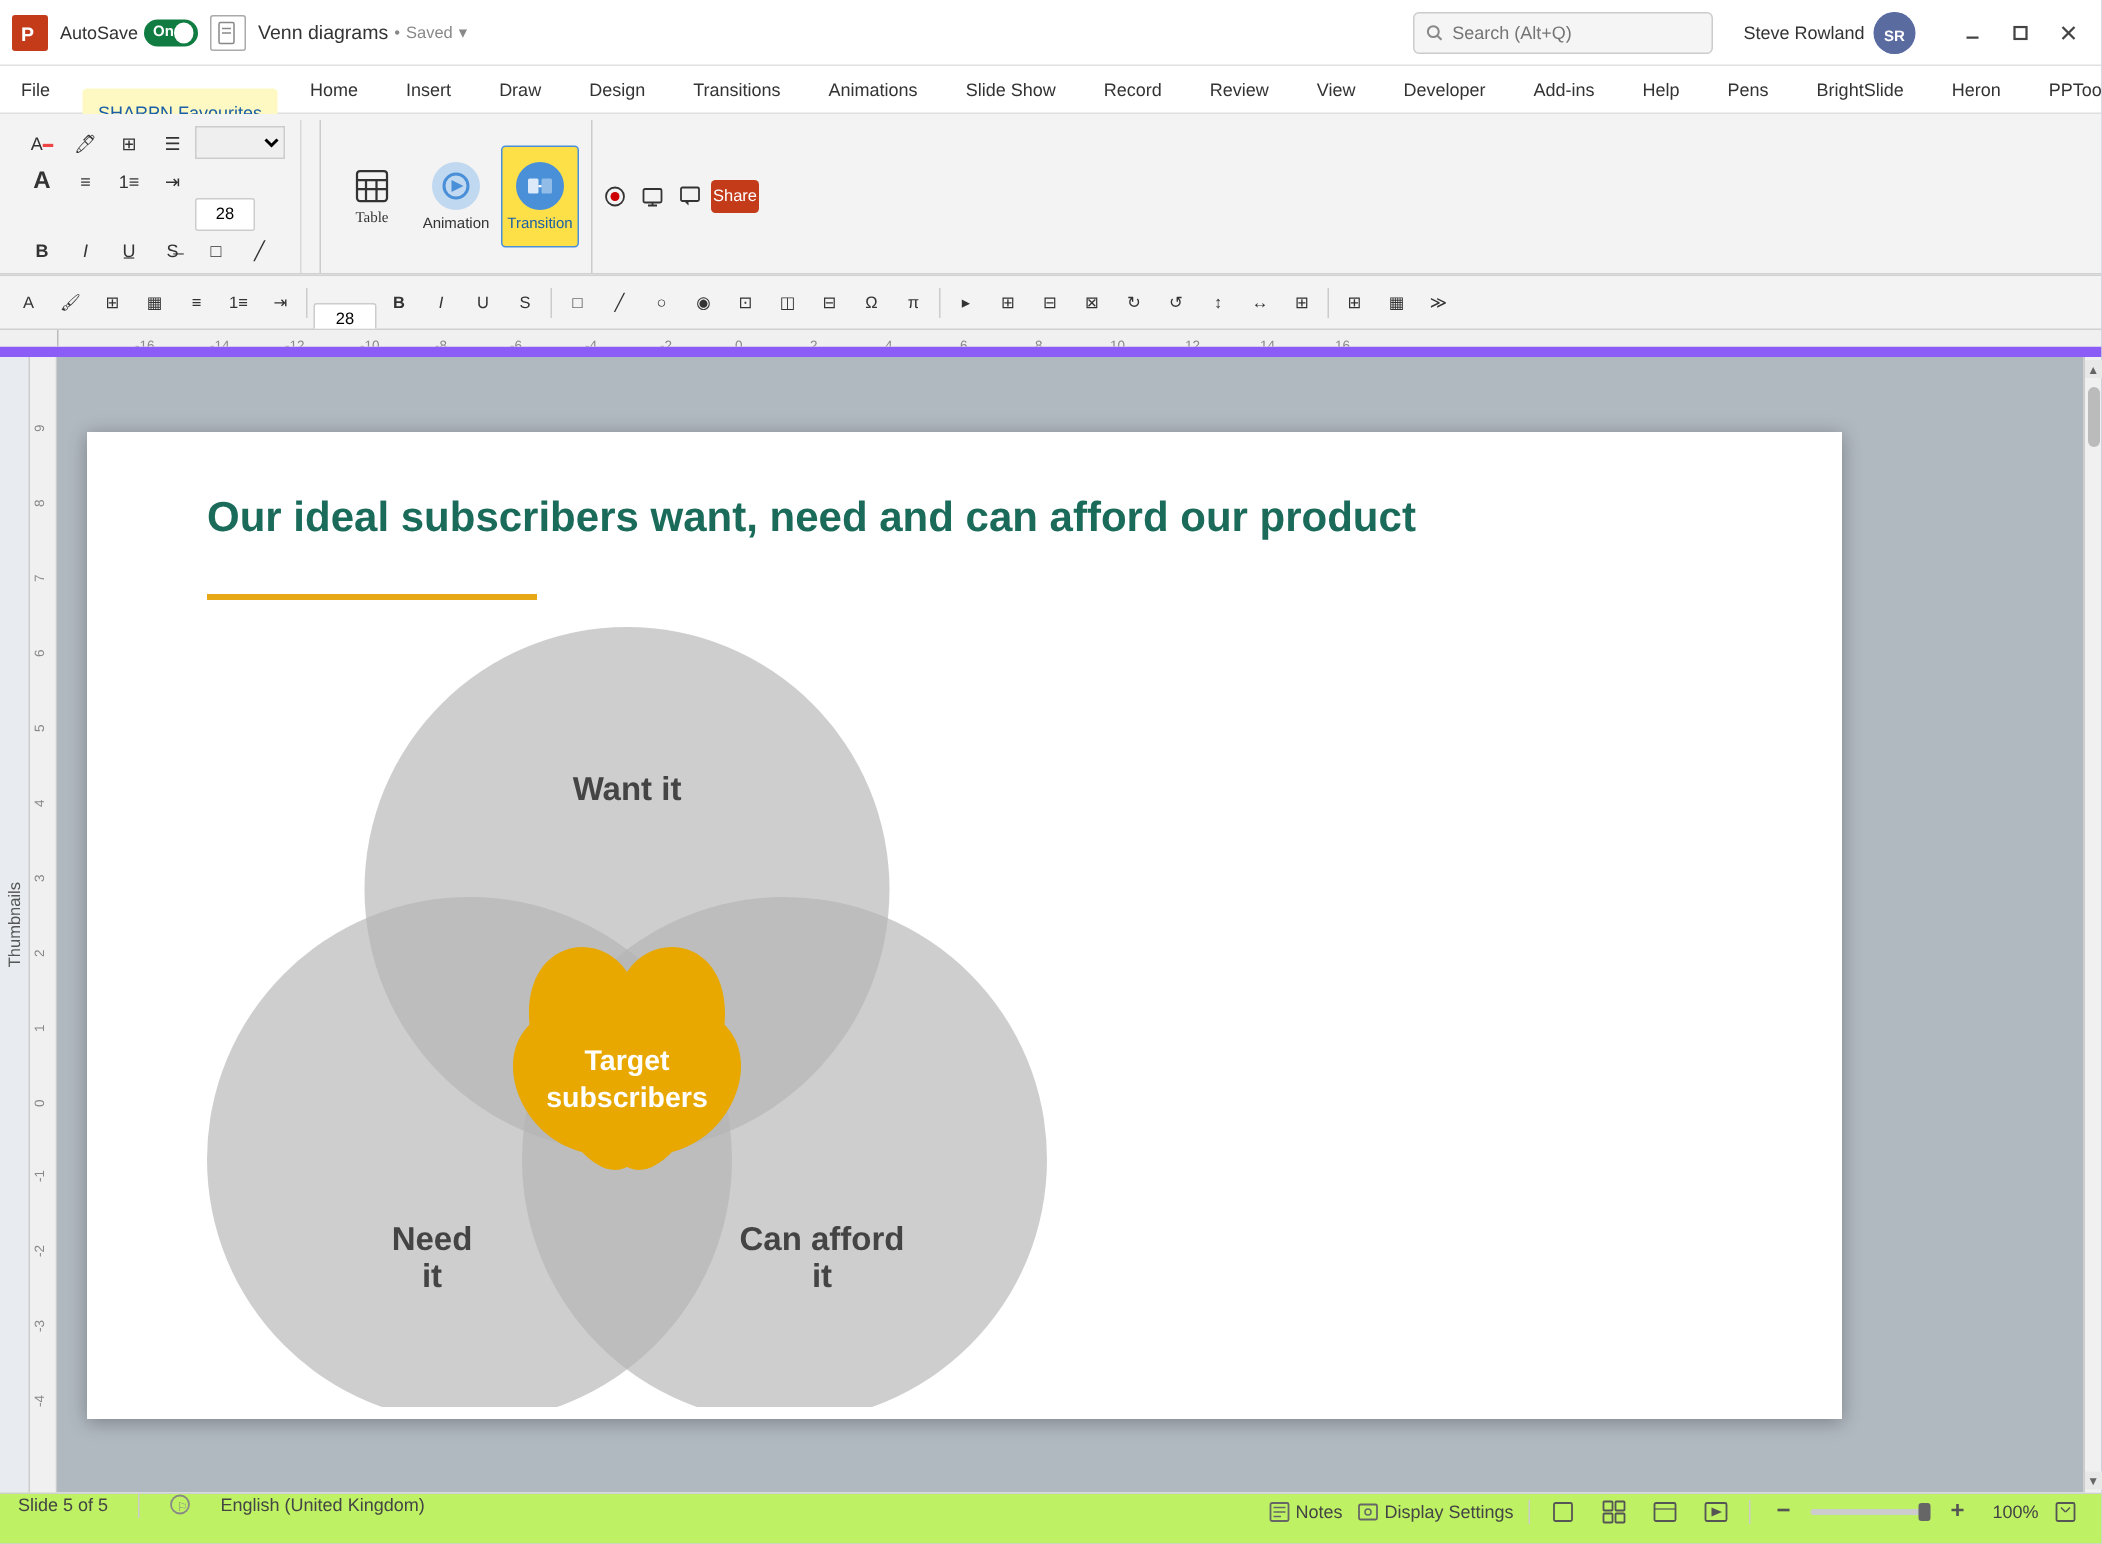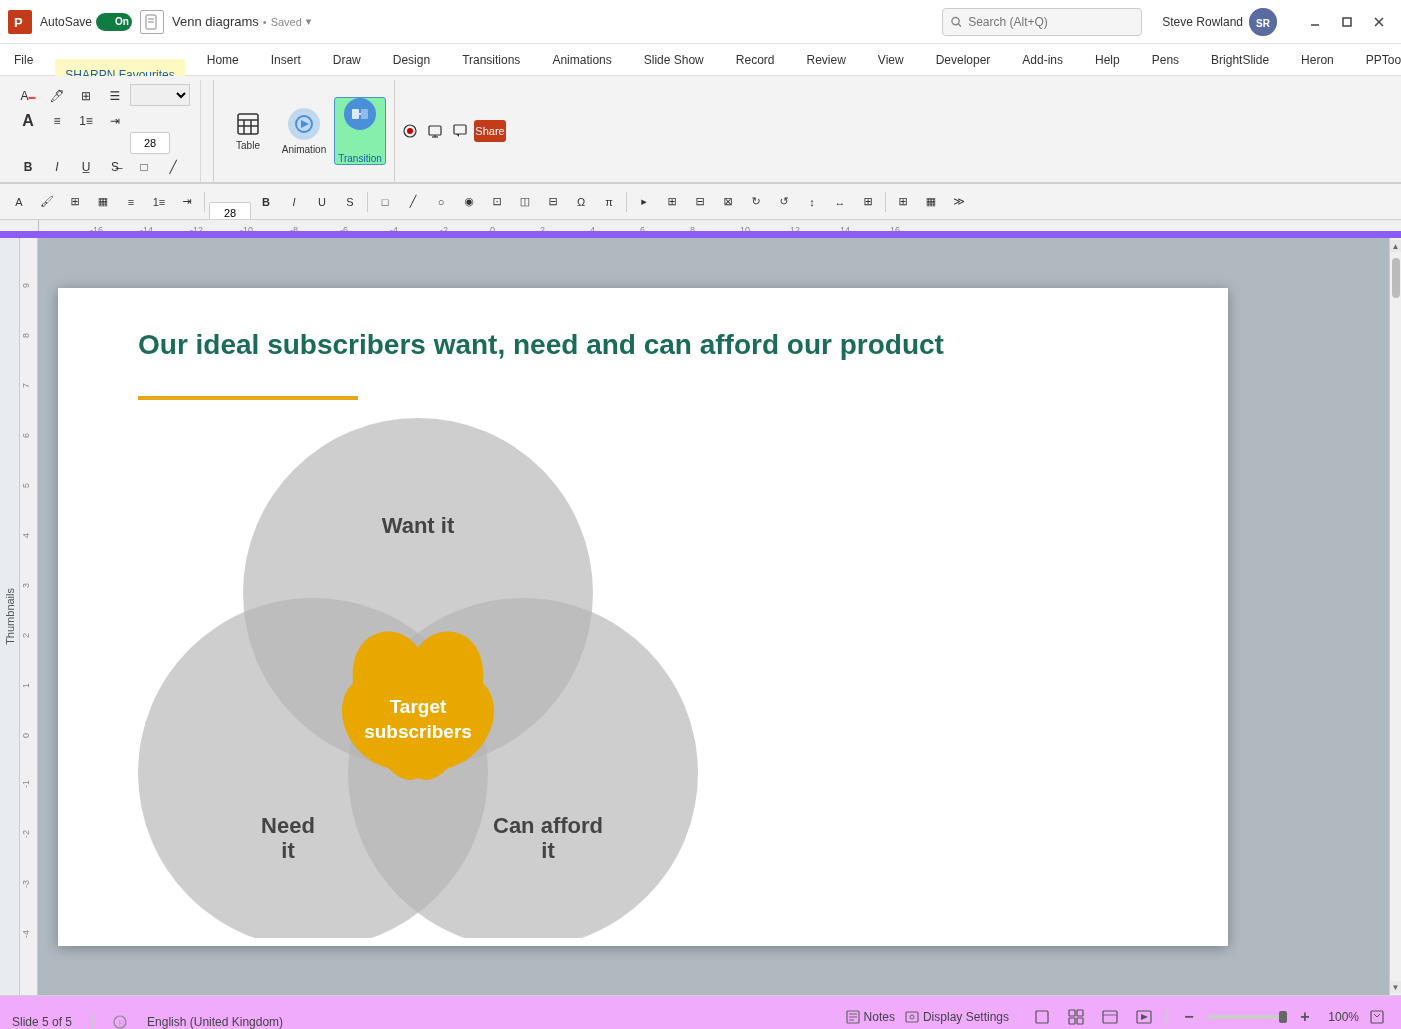--- a/index.html
+++ b/index.html
@@ -10,21 +10,21 @@
       height: 44px;
       background: #ffffff;
       display: flex;
       align-items: center;
       padding: 0 8px;
       gap: 8px;
       border-bottom: 1px solid #e0e0e0;
     }
     #titlebar .app-icon { width: 24px; height: 24px; background: #c43b1a; border-radius: 2px; display: flex; align-items: center; justify-content: center; color: white; font-weight: bold; font-size: 12px; flex-shrink: 0; }
     #titlebar .autosave-area { display: flex; align-items: center; gap: 4px; font-size: 12px; color: #333; }
-    #titlebar .toggle { width: 36px; height: 18px; background: #107c41; border-radius: 9px; display: flex; align-items: center; padding: 0 16px; cursor: pointer; }
+    #titlebar .toggle { width: 36px; height: 18px; background: #107c41; border-radius: 9px; display: flex; align-items: center; padding: 0 3px; cursor: pointer; }
     #titlebar .toggle-knob { width: 14px; height: 14px; background: white; border-radius: 50%; margin-left: auto; }
     #titlebar .file-icon { width: 24px; height: 24px; border: 1px solid #aaa; border-radius: 2px; display: flex; align-items: center; justify-content: center; font-size: 10px; color: #555; }
     #titlebar .doc-name { font-size: 13px; color: #333; display: flex; align-items: center; gap: 4px; }
     #titlebar .search-box { margin-left: auto; width: 200px; height: 28px; border: 1px solid #ccc; border-radius: 4px; display: flex; align-items: center; padding: 0 8px; gap: 6px; background: #f5f5f5; }
     #titlebar .search-box input { border: none; background: transparent; font-size: 12px; color: #555; width: 100%; outline: none; }
     #titlebar .user-area { display: flex; align-items: center; gap: 6px; margin-left: 12px; font-size: 12px; color: #333; }
     #titlebar .avatar { width: 28px; height: 28px; border-radius: 50%; background: #6b7cba; display: flex; align-items: center; justify-content: center; color: white; font-size: 11px; font-weight: bold; overflow: hidden; }
     #titlebar .win-controls { display: flex; gap: 4px; margin-left: 16px; }
     #titlebar .win-btn { width: 28px; height: 22px; display: flex; align-items: center; justify-content: center; cursor: pointer; font-size: 14px; color: #444; border-radius: 3px; }
 
@@ -90,21 +90,21 @@
       flex-direction: column;
       align-items: center;
       justify-content: center;
       cursor: pointer;
       border-radius: 3px;
       font-size: 10px;
       color: #333;
       gap: 4px;
       border: 1px solid transparent;
     }
-    .ribbon-btn-large.active { background: #86efac; border-color: #4a90d9; justify-content: space-between; }
+    .ribbon-btn-large.active { background: #fde047; border-color: #4a90d9; }
     .ribbon-icon-circle { width: 32px; height: 32px; border-radius: 50%; display: flex; align-items: center; justify-content: center; font-size: 16px; }
     .ribbon-icon-circle.blue { background: #4a90d9; color: white; }
     .ribbon-icon-circle.light-blue { background: #c0d8f0; color: #2060a0; }
 
     
     #toolbar2 {
       height: 36px;
       background: #f3f3f3;
       border-bottom: 1px solid #d0d0d0;
       display: flex;
@@ -224,24 +224,24 @@
       background: #f0f0f0;
       border-left: 1px solid #ccc;
       display: flex;
       flex-direction: column;
     }
     .scroll-btn { width: 12px; height: 12px; display: flex; align-items: center; justify-content: center; font-size: 8px; color: #666; cursor: pointer; background: #e8e8e8; }
 
     
     #statusbar {
       height: 34px;
-      background: #f0abfc;
+      background: #bef264;
       border-top: 1px solid #d0d0d0;
       display: flex;
-      align-items: flex-end;
+      align-items: flex-start;
       padding: 0 12px;
       gap: 20px;
       font-size: 12px;
       color: #444;
     }
     #statusbar .status-right { margin-left: auto; display: flex; align-items: center; gap: 10px; }
     .view-btn { width: 24px; height: 24px; display: flex; align-items: center; justify-content: center; cursor: pointer; border-radius: 2px; font-size: 14px; color: #555; }
 
     
     .venn-svg { width: 100%; height: 100%; }
@@ -371,21 +371,21 @@
     <div style="display:flex;align-items:center;gap:4px;margin-left:8px;padding-left:8px;border-left:1px solid #ccc;">
 
       <div class="ribbon-btn-large">
         <svg width="24" height="24" viewBox="0 0 24 24">
             <rect x="2" y="2" width="20" height="20" rx="2" fill="none" stroke="#333" stroke-width="1.5"></rect>
             <line x1="2" y1="8" x2="22" y2="8" stroke="#333" stroke-width="1.5"></line>
             <line x1="2" y1="14" x2="22" y2="14" stroke="#333" stroke-width="1.5"></line>
             <line x1="8" y1="8" x2="8" y2="22" stroke="#333" stroke-width="1.5"></line>
             <line x1="15" y1="8" x2="15" y2="22" stroke="#333" stroke-width="1.5"></line>
           </svg>
-        <span style="font-size:10px;">Table</span>
+        <span style="font-size:10px;font-family:Liberation Serif, serif;">Table</span>
       </div>
 
       <div class="ribbon-btn-large">
         <div class="ribbon-icon-circle light-blue">
           <svg width="20" height="20" viewBox="0 0 20 20">
               <circle cx="10" cy="10" r="8" fill="none" stroke="#4a90d9" stroke-width="2"></circle>
               <polygon points="7,6 15,10 7,14" fill="#4a90d9"></polygon>
             </svg>
         </div>
         <span style="font-size:10px;">Animation</span>

